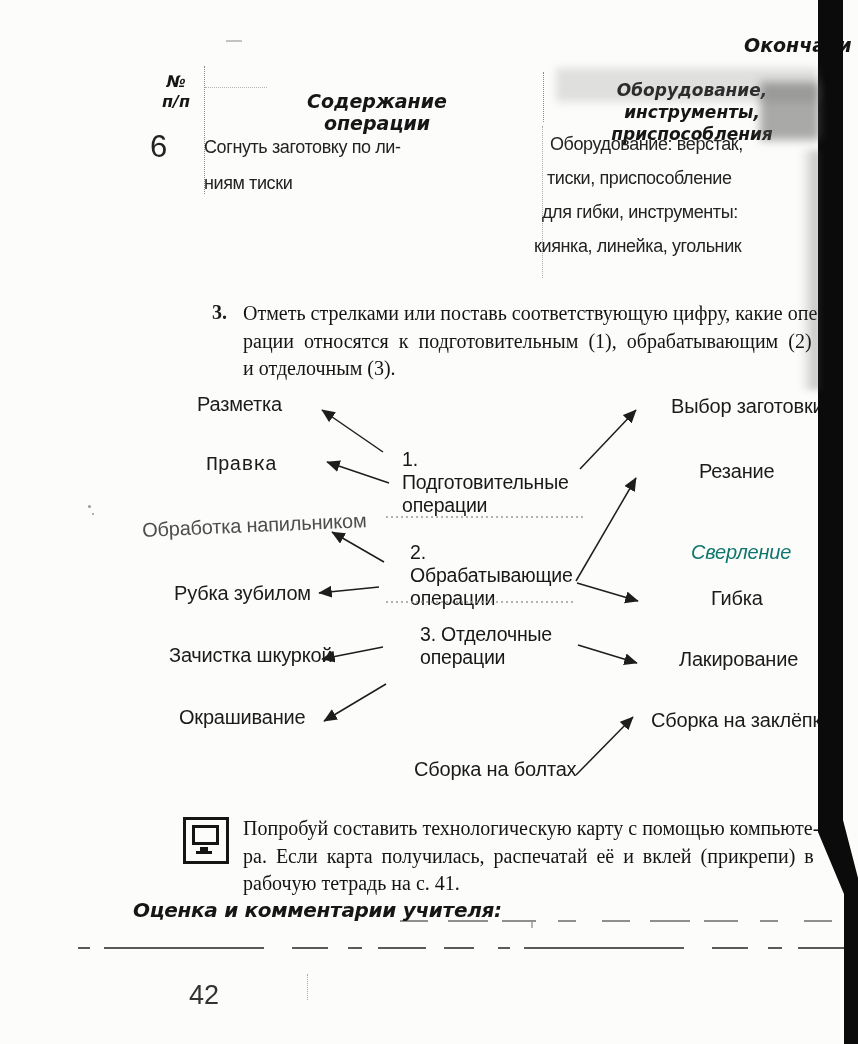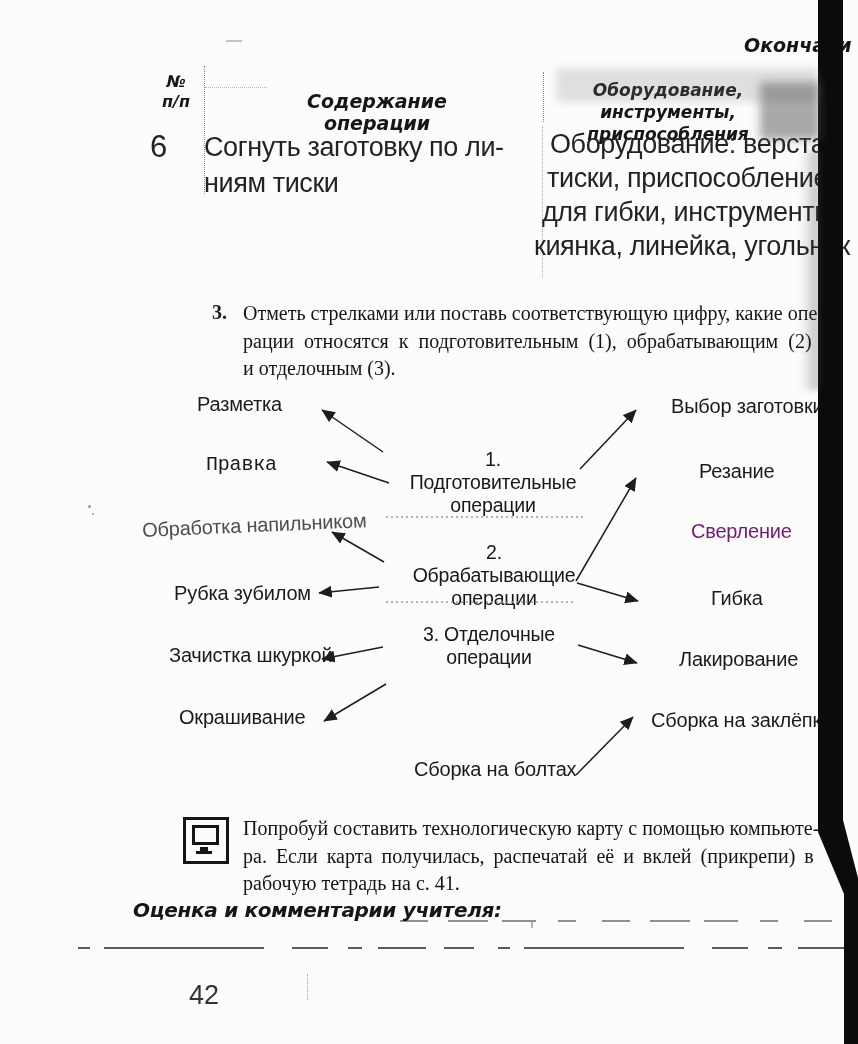--- a/index.html
+++ b/index.html
@@ -2,42 +2,42 @@
 <html><head>
 <meta charset="utf-8">
 <style>
   html,body{margin:0;padding:0;background:#e9e9e9;}
   .page{position:relative;width:858px;height:1044px;background:#fcfcfa;overflow:hidden;
         font-family:"Liberation Sans",sans-serif;color:#1c1c1c;}
   .abs{position:absolute;}
   .sans{font-family:"Liberation Sans",sans-serif;}
   .serif{font-family:"Liberation Serif",serif;}
   .hdr{font-family:"DejaVu Sans",sans-serif;font-style:italic;font-weight:bold;color:#161616;}
-  .bigrow{font-size:27px;letter-spacing:-0.4px;color:#232323;white-space:nowrap;}
+  .bigrow{font-size:18px;letter-spacing:-0.4px;color:#232323;white-space:nowrap;}
   .dgl{font-size:20px;letter-spacing:-0.2px;white-space:nowrap;color:#1b1b1b;}
-  .node{font-size:19.5px;text-align:center;line-height:23px;color:#181818;letter-spacing:-0.2px;}
+  .node{font-size:19.5px;text-align:left;line-height:23px;color:#181818;letter-spacing:-0.2px;}
   .taskline{font-size:20px;line-height:27.5px;white-space:nowrap;color:#141414;}
   .dotv{border-left:1.5px dotted #8a8a8a;width:0;}
   .speck{background:#9a9a9a;border-radius:50%;}
   svg{display:block;}
 </style>
 </head>
 <body>
 
 <div class="page">
 
   <div class="abs hdr" style="left:744px;top:34px;font-size:19px;">Окончани</div>
   <div class="abs" style="left:226px;top:40px;width:16px;height:2px;background:#9c9c9c;opacity:.6;"></div>
 
   <div class="abs hdr" style="left:148px;top:72px;width:56px;text-align:center;font-size:16px;line-height:20px;">
     <div>№</div>
     <div>п/п</div>
   </div>
   <div class="abs hdr" style="left:268px;top:90px;width:218px;text-align:center;font-size:19px;">Содержание операции</div>
-  <div class="abs hdr" style="left:524px;top:79px;width:288px;text-align:center;font-size:17px;line-height:22px;">
+  <div class="abs hdr" style="left:548px;top:79px;width:288px;text-align:center;font-size:17px;line-height:22px;">
     <div>Оборудование, инструменты,</div>
     <div>приспособления</div>
   </div>
 
   <div class="abs dotv" style="left:204px;top:66px;height:128px;"></div>
   <div class="abs dotv" style="left:543px;top:72px;height:50px;"></div>
   <div class="abs dotv" style="left:542px;top:126px;height:152px;opacity:.7;"></div>
   <div class="abs" style="left:205px;top:87px;width:62px;border-top:1px dotted #b5b5b5;"></div>
 
   <div class="abs bigrow" style="left:150px;top:129px;font-size:31px;">6</div>
@@ -74,21 +74,21 @@
     <div>2. Обрабатывающие</div>
     <div>операции</div>
   </div>
   <div class="abs node" style="left:420px;top:623px;width:138px;">
     <div>3. Отделочные</div>
     <div>операции</div>
   </div>
 
   <div class="abs dgl" style="left:671px;top:395px;">Выбор заготовки</div>
   <div class="abs dgl" style="left:699px;top:460px;">Резание</div>
-  <div class="abs dgl" style="left:691px;top:520px;color:#701a75;">Сверление</div>
+  <div class="abs dgl" style="left:691px;top:541px;color:#0f766e;font-style:italic;">Сверление</div>
   <div class="abs dgl" style="left:711px;top:587px;">Гибка</div>
   <div class="abs dgl" style="left:679px;top:648px;">Лакирование</div>
   <div class="abs dgl" style="left:651px;top:709px;">Сборка на заклёпках</div>
   <div class="abs dgl" style="left:414px;top:758px;">Сборка на болтах</div>
 
   <svg class="abs" style="left:0;top:0;pointer-events:none;" width="858" height="1044" viewBox="0 0 858 1044">
     <defs>
       <marker id="ah" markerWidth="11" markerHeight="9" refX="8.5" refY="4" orient="auto">
         <path d="M0,0 L9,4 L0,8 z" fill="#1d1d1d"></path>
       </marker>

